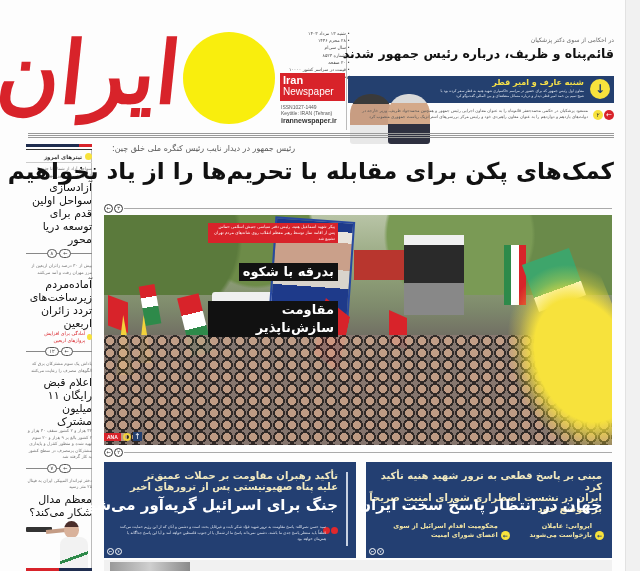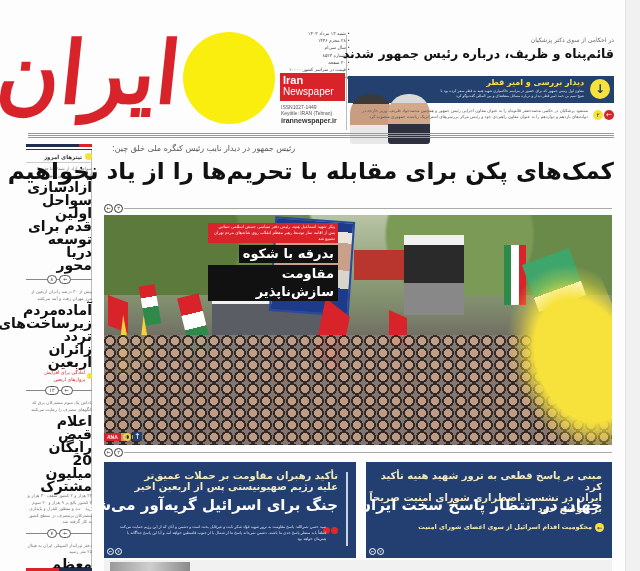--- a/index.html
+++ b/index.html
@@ -45,21 +45,21 @@
   
   .sidebar { position: absolute; left: 26px; top: 144px; width: 66px; height: 427px; direction: rtl; text-align: right; }
   .sidebar-line { position: absolute; left: 91px; top: 150px; width: 1px; height: 421px; background: #bbb; }
   .sb-topbar { height: 3px; background: linear-gradient(90deg, #1f2d4f 0 80%, #d8232a 80%); }
   .sb-topbar2 { height: 1px; background: #333; margin-top: 2px; }
   .sb-header { display: flex; align-items: center; justify-content: flex-start; gap: 3px; margin: 3px 0 2px; }
   .sb-header .ydot { width: 7px; height: 7px; border-radius: 50%; background: #f7e23c; }
   .sb-header span { font-size: 5.5px; color: #333; font-weight: bold; }
   .sb-sep { height: 1px; background: #ccc; margin: 2px 0 3px; }
   .sb-kicker { font-size: 4.4px; color: #777; line-height: 6.5px; }
-  .sb-title { font-size: 14px; font-weight: bold; color: #111; line-height: 13px; margin-top: 2px; }
+  .sb-title { font-size: 11px; font-weight: normal; color: #111; line-height: 13px; margin-top: 2px; }
   .sb-ref { display: flex; align-items: center; justify-content: center; gap: 2px; margin: 3px 0 5px; position: relative; height: 9px; }
   .sb-ref::before { content: ""; position: absolute; left: 0; right: 0; top: 4px; height: 1px; background: #888; }
   .sb-ref .pill { position: relative; background: #fdfdfd; border: 1px solid #555; border-radius: 6px; font-size: 5px; padding: 0 3px; line-height: 7px; color: #333; }
   .sb-bullets div { display: flex; align-items: center; gap: 2px; font-size: 4.8px; color: #d8232a; line-height: 7px; }
   .sb-bullets .y { width: 6px; height: 6px; border-radius: 50%; background: #f7e23c; }
   .shooter { position: relative; height: 52px; margin: 2px 0; }
   .gun { position: absolute; left: 0; top: 6px; width: 26px; height: 5px; background: #333; border-radius: 1px; }
   .arm { position: absolute; left: 20px; top: 8px; width: 20px; height: 4px; background: #c49c85; transform: rotate(-6deg); }
   .head { position: absolute; left: 38px; top: 0; width: 15px; height: 17px; border-radius: 50% 50% 45% 45%; background: linear-gradient(#4a2d2a 0 35%, #d9b29b 35%); }
   .torso { position: absolute; left: 34px; top: 16px; width: 28px; height: 34px; background: linear-gradient(160deg, #f2f2f2 0 55%, #2e8a4a 55% 62%, #f2f2f2 62%); border-radius: 8px 8px 0 0; }
@@ -87,21 +87,21 @@
   .flag { position: absolute; width: 22px; height: 60px; }
   .flag.pal { background: linear-gradient(#d8232a 0 30%, #fff 30% 55%, #2e8a4a 55%); }
   .flag.red { background: #d8232a; clip-path: polygon(0 0, 100% 20%, 100% 100%, 0 80%); }
   .flag.yel { background: #f3d23a; clip-path: polygon(40% 0, 100% 100%, 0 100%); }
   .flag.ir { background: linear-gradient(90deg, #2e8a4a 0 33%, #fff 33% 66%, #d8232a 66%); }
   .yellow-blur { position: absolute; right: -20px; top: 50px; width: 120px; height: 200px; background: radial-gradient(ellipse at 60% 50%, #f7e23c 0 45%, rgba(247,226,60,.3) 60%, transparent 70%); transform: rotate(-22deg); }
   .stage { position: absolute; left: 300px; top: 20px; width: 60px; height: 80px; background: linear-gradient(#f0f0f0 0 12%, #2a2a2a 12% 60%, #888 60%); }
   .stage-banner { position: absolute; left: 250px; top: 35px; width: 50px; height: 30px; background: #b8362e; }
   .photo-caption { position: absolute; left: 104px; top: 8px; width: 130px; direction: rtl; text-align: right; }
   .cap-red { background: #d8232a; color: #fff; font-size: 4.2px; line-height: 6px; padding: 1px 3px; }
-  .cap-title { display: inline-block; background: #111; color: #fff; font-size: 13px; font-weight: bold; line-height: 18px; padding: 0 4px; margin-top: 2px; }
+  .cap-title { display: inline-block; background: #111; color: #fff; font-size: 13px; font-weight: bold; line-height: 18px; padding: 0 4px; margin-top: 20px; }
   .ana-tag { position: absolute; left: 0; bottom: 4px; display: flex; align-items: center; gap: 2px; }
   .ana-tag .a { background: #d8232a; color: #fff; font-size: 5px; font-weight: bold; padding: 1px 3px; font-family: "Liberation Sans", sans-serif; }
   .ana-tag .o { width: 8px; height: 8px; border-radius: 50%; border: 2px solid #f3d23a; }
   .ana-tag .u { color: #fff; font-size: 8px; background: #24406f; width: 9px; text-align: center; }
 
   
   .bluebox { position: absolute; top: 462px; height: 96px; background: #233f72; direction: rtl; color: #fff; }
   .bb-left { left: 104px; width: 252px; }
   .bb-right { left: 366px; width: 246px; }
   .bb-kicker { position: absolute; right: 10px; top: 8px; font-size: 10px; color: #f1e9c0; line-height: 11px; text-align: right; font-weight: bold; }
@@ -151,21 +151,21 @@
     <div class="vdivider"></div>
 
     <div class="top-story">
       <div class="top-kicker">در احکامی از سوی دکتر پزشکیان</div>
       <div class="top-title">قائم‌پناه و ظریف، درباره رئیس جمهور شدند</div>
       <div class="top-band">
         <div class="faces">
           <div class="face f1"></div>
           <div class="face f2"></div>
         </div>
-        <div class="band-title">دیدار بررسی و امیر قطر</div>
+        <div class="band-title">شنبه عارف و امیر قطر</div>
         <div class="band-text">معاون اول رئیس جمهور که برای حضور در مراسم خاکسپاری شهید هنیه به قطر سفر کرده بود با شیخ تمیم بن حمد امیر قطر دیدار و درباره مسائل منطقه‌ای و بین المللی گفت‌وگو کرد</div>
         <div class="band-circle">↓</div>
       </div>
       <div class="top-body">مسعود پزشکیان در حکمی محمدجعفر قائم‌پناه را به عنوان معاون اجرایی رئیس جمهور و همچنین محمدجواد ظریف، وزیر خارجه در دولت‌های یازدهم و دوازدهم را به عنوان معاون راهبردی خود و رئیس مرکز بررسی‌های استراتژیک ریاست جمهوری منصوب کرد</div>
       <div class="pg-refs">
         <span class="dot-red">←</span>
         <span class="dot-yel">۲</span>
       </div>
     </div>
   </div>
@@ -200,21 +200,21 @@
         </div>
       </div>
       <div class="sb-ref">
         <span class="pill">←</span>
         <span class="pill">۱۲</span>
       </div>
     </div>
 
     <div>
       <div class="sb-kicker">پاداش یک سوم مشترکان برق که الگوهای مصرف را رعایت می‌کنند</div>
-      <div class="sb-title">اعلام قبض رایگان 20 میلیون مشترک</div>
+      <div class="sb-title">اعلام قبض رایگان ۱۱ میلیون مشترک</div>
       <div class="sb-kicker">۳۲ هزار و ۲ کشور سقف ۳۰ هزار و ۲ کشور بالغ بر ۹ هزار و ۲۰ سوم تهیه شده و منظور کنترل و پایداری مشترکان پرمصرف در سطح کشور به کار گرفته شد</div>
       <div class="sb-ref">
         <span class="pill">←</span>
         <span class="pill">۷</span>
       </div>
     </div>
 
     <div>
       <div class="sb-kicker">دختر تیرانداز المپیکی ایران به فینال ۲۵ متر رسید</div>
       <div class="sb-title">معظم مدال شکار می‌کند؟</div>
@@ -269,21 +269,21 @@
   <div class="ref-line" style="left:124px; top:452px; width:488px;"></div>
   <div class="ref-row" style="left:104px; top:448px;">
     <span class="c">←</span>
     <span class="c">۲</span>
   </div>
 
   <div class="bluebox bb-left">
     <div class="bb-vline"></div>
     <div class="bb-kicker">
       <div>تأکید رهبران مقاومت بر حملات عمیق‌تر</div>
-      <div>علیه رژیم صهیونیستی پس از اربعین اخیر</div>
+      <div>علیه پناه صهیونیستی پس از ترورهای اخیر</div>
     </div>
     <div class="bb-title">جنگ برای اسرائیل گریه‌آور می‌شود</div>
     <div class="bb-dots">
         <span></span>
         <span></span>
       </div>
     <div class="bb-body">سید حسن نصرالله: پاسخ مقاومت به ترور شهید فؤاد شکر ثابت و غیرقابل بحث است و دشمن و آنان که از این رژیم حمایت می‌کنند قطعاً باید منتظر پاسخ جدی ما باشند. دشمن نمی‌داند پاسخ ما از شمال یا از جنوب فلسطین خواهد آمد و آیا این پاسخ جداگانه یا همزمان خواهد بود</div>
     <div class="bb-ref">
       <span>←</span>
       <span>۴</span>
@@ -292,20 +292,24 @@
 
   <div class="bluebox bb-right">
     <div class="bb-kicker">
       <div>مبنی بر پاسخ قطعی به ترور شهید هنیه تأکید کرد</div>
       <div>ایران در نشست اضطراری شورای امنیت صریحاً بر موضع خود</div>
     </div>
     <div class="bb-title">جهان در انتظار پاسخ سخت ایران</div>
     <div class="bb-subs">
       <div class="bb-sub">
         <span class="ar">←</span>
+        <span>ایروانی: عاملان بازخواست می‌شوند</span>
+      </div>
+      <div class="bb-sub">
+        <span class="ar">←</span>
         <span>محکومیت اقدام اسرائیل از سوی اعضای شورای امنیت</span>
       </div>
     </div>
     <div class="bb-ref">
       <span>←</span>
       <span>۲</span>
     </div>
   </div>
 
   <div class="bottom-strip">

